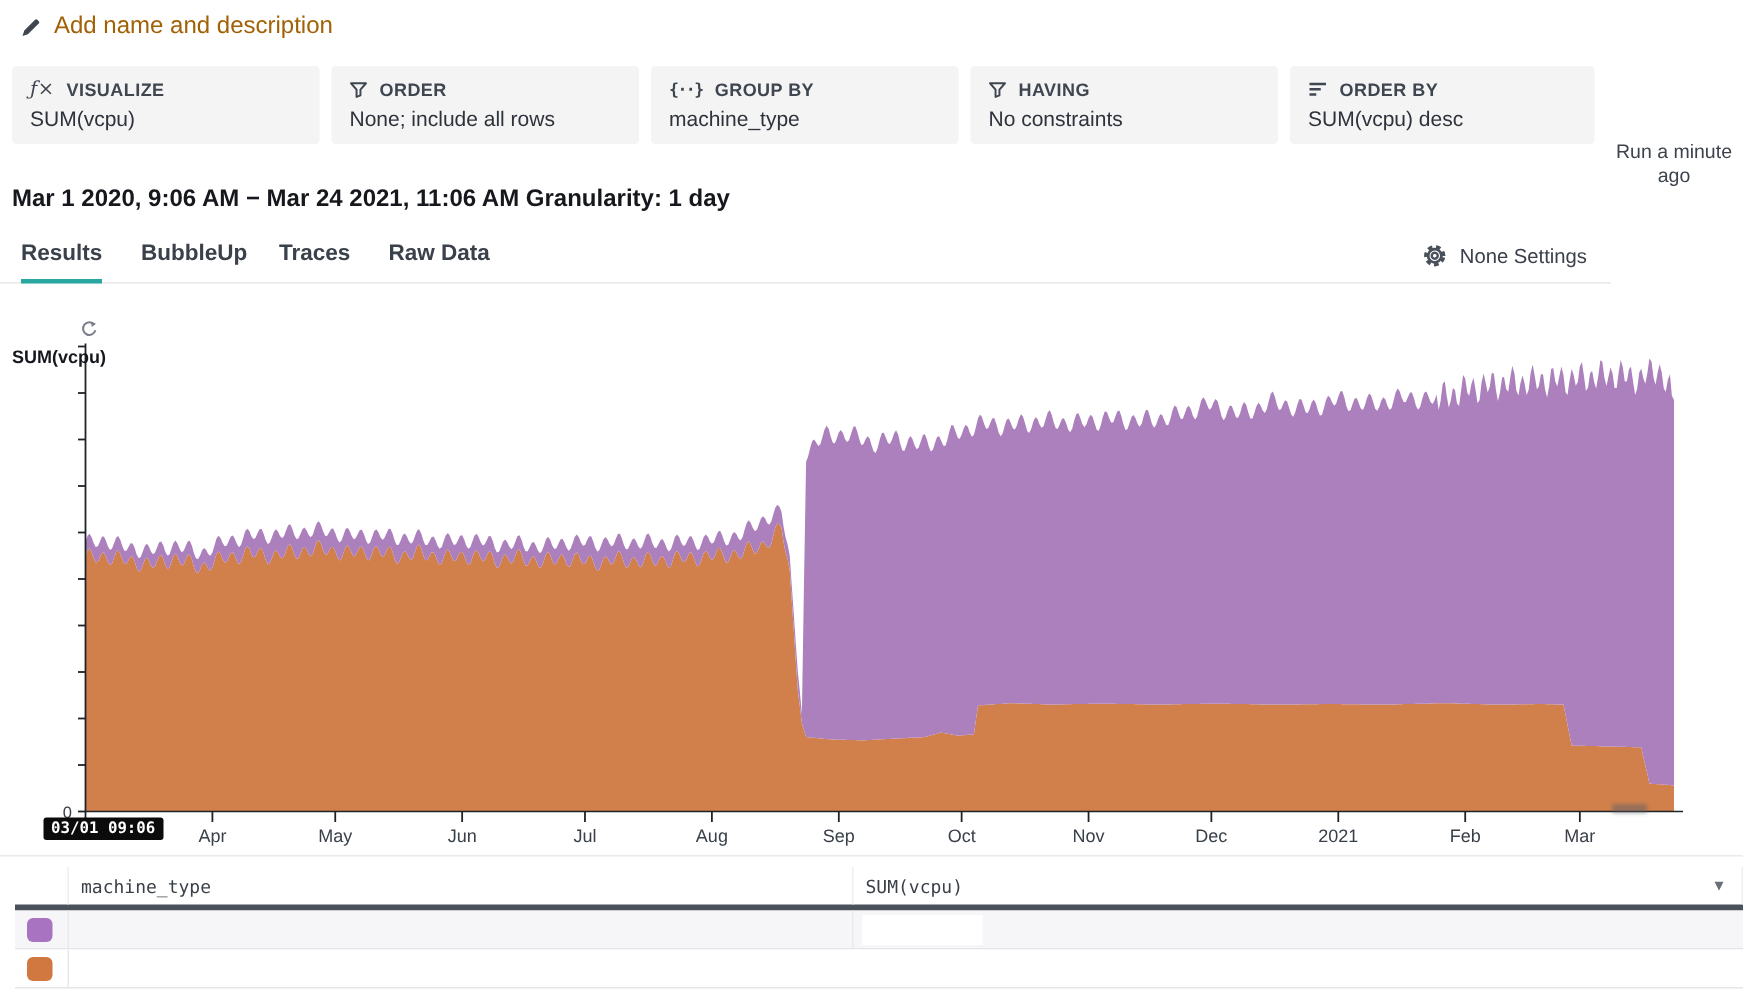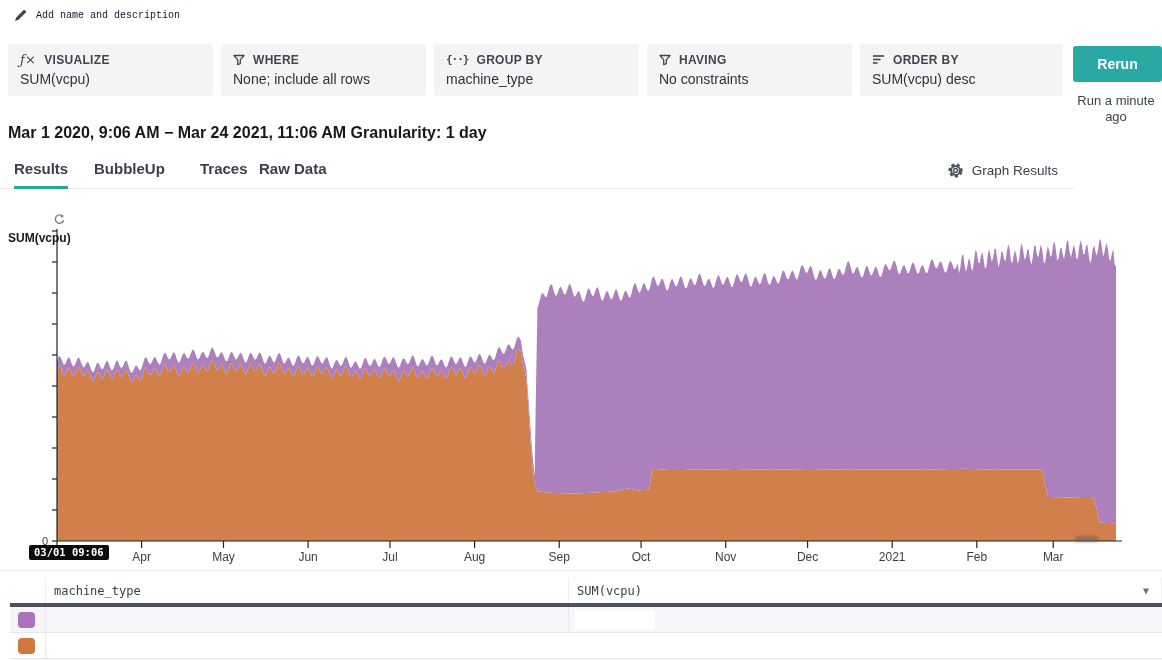--- a/index.html
+++ b/index.html
@@ -2,21 +2,21 @@
 <html><head>
 <meta charset="utf-8">
 <style>
   * { margin:0; padding:0; box-sizing:border-box; }
   html,body { width:1162px; height:661px; background:#fff; overflow:hidden;
     font-family:"Liberation Sans", sans-serif; color:#2e323a; }
   #page { position:relative; width:1162px; height:661px; background:#fff; }
 
   
   .name-row { position:absolute; left:14px; top:9px; display:flex; align-items:center; gap:9px; cursor:pointer; }
-  .name-row span.txt { font-size:10px; color:#0f172a;font-family:Liberation Mono, monospace; }
+  .name-row span.txt { font-size:16px; color:#a16207; }
 
   
   .panel { position:absolute; top:44px; height:52px; background:#f4f4f5; border-radius:3px; padding:7px 12px 0 12px; cursor:pointer; }
   .panel .hd { display:flex; align-items:center; gap:8px; font-size:12px; font-weight:700; letter-spacing:.3px; color:#3f4650; height:17px; }
   .panel .val { font-size:14px; color:#2e323a; margin-top:3px; white-space:nowrap; }
   .icon-glyph { font-size:12px; color:#3f4650; font-weight:700; }
   .fx { font-style:italic; font-family:"DejaVu Serif", serif; font-size:13px; font-weight:400; }
   .braces { font-family:"DejaVu Sans Mono", monospace; font-size:11px; font-weight:700; letter-spacing:-1px; }
 
   .rerun-btn { position:absolute; left:1073px; top:46px; width:89px; height:36px; background:#2aa9a4; color:#fff;
@@ -74,21 +74,21 @@
       <span>VISUALIZE</span>
     </div>
     <div class="val">SUM(vcpu)</div>
   </div>
 
   <div class="panel" style="left:221px; width:205px;">
     <div class="hd">
       <svg width="12" height="12" viewBox="0 0 12 12">
         <path d="M1 1.5 h10 L7.3 5.8 V9.6 L4.7 10.6 V5.8 Z" fill="none" stroke="#3f4650" stroke-width="1.3" stroke-linejoin="round"></path>
       </svg>
-      <span>WHERE</span>
+      <span>ORDER</span>
     </div>
     <div class="val">None; include all rows</div>
   </div>
 
   <div class="panel" style="left:434px; width:205px;">
     <div class="hd">
       <span class="icon-glyph braces">{··}</span>
       <span>GROUP BY</span>
     </div>
     <div class="val">machine_type</div>
@@ -109,39 +109,38 @@
   <div class="panel" style="left:647px; width:205px;">
     <div class="hd">
       <svg width="12" height="12" viewBox="0 0 12 12">
         <path d="M1 1.5 h10 L7.3 5.8 V9.6 L4.7 10.6 V5.8 Z" fill="none" stroke="#3f4650" stroke-width="1.3" stroke-linejoin="round"></path>
       </svg>
       <span>HAVING</span>
     </div>
     <div class="val">No constraints</div>
   </div>
 
-  <button class="rerun-btn">Rerun</button>
   <div class="last-run">Run a minute ago</div>
 
   <div class="time-range">Mar 1 2020, 9:06 AM − Mar 24 2021, 11:06 AM Granularity: 1 day</div>
 
   <div class="tabs">
     <div class="tab active" style="left:14px;">Results</div>
     <div class="tab" style="left:94px;">BubbleUp</div>
-    <div class="tab" style="left:200px;">Traces</div>
+    <div class="tab" style="left:186px;">Traces</div>
     <div class="tab" style="left:259px;">Raw Data</div>
     <div class="graph-settings">
       <svg width="17" height="17" viewBox="0 0 17 17">
         <g transform="rotate(11 8.5 8.5)">
           <circle cx="8.5" cy="8.5" r="5.4" fill="none" stroke="#4a515b" stroke-width="3.4" stroke-dasharray="2.8 2.2"></circle>
           <circle cx="8.5" cy="8.5" r="4.4" fill="none" stroke="#4a515b" stroke-width="1.8"></circle>
           <circle cx="8.5" cy="8.5" r="2" fill="none" stroke="#4a515b" stroke-width="1.6"></circle>
         </g>
       </svg>
-      <span>Graph Results</span>
+      <span>None Settings</span>
     </div>
   </div>
 
   <div class="chart-wrap">
     <svg class="refresh" width="13" height="13" viewBox="0 0 13 13">
       <path d="M10.6 7.2 A4.2 4.2 0 1 1 9.8 3.4" fill="none" stroke="#7a808a" stroke-width="1.4"></path>
       <path d="M7.6 1.4 L11 2.9 L8.2 5 Z" fill="#7a808a"></path>
     </svg>
     <div class="ylabel">SUM(vcpu)</div>
     <svg id="chart-svg" width="1162" height="374">

